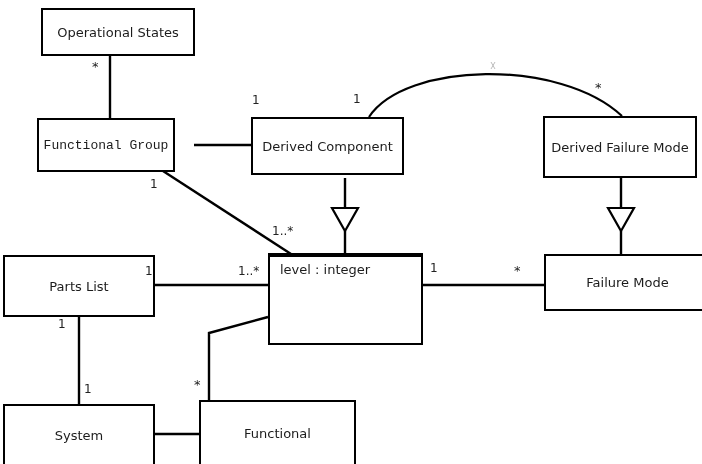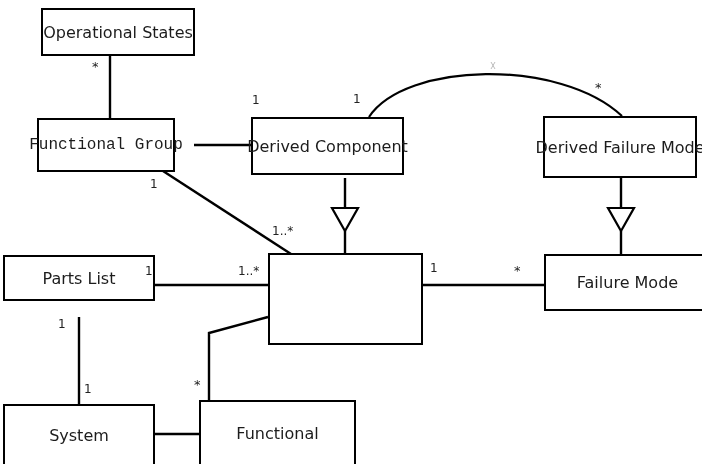--- a/index.html
+++ b/index.html
@@ -31,21 +31,21 @@
     background: #ffffff;
     display: flex;
     flex-direction: column;
     z-index: 3;
   }
   .uml-name-compartment {
     flex: 1 1 auto;
     display: flex;
     align-items: center;
     justify-content: center;
-    font-size: 16px;
+    font-size: 13px;
     color: #1c1c1c;
     white-space: nowrap;
     padding: 0 6px;
   }
   .uml-attr-compartment {
     border-top: 2px solid #000000;
     display: flex;
     align-items: center;
     justify-content: flex-start;
     font-size: 13px;
@@ -112,25 +112,26 @@
   </div>
 
   <div class="uml-class" style="left:251px; top:117px; width:153px; height:58px;">
     <div class="uml-name-compartment">Derived Component</div>
   </div>
 
   <div class="uml-class" style="left:543px; top:116px; width:154px; height:62px;align-items:center;">
     <div class="uml-name-compartment">Derived Failure Mode</div>
   </div>
 
-  <div class="uml-class" style="left:3px; top:255px; width:152px; height:46px;">
+  <div class="uml-class" style="left:3px; top:255px; width:152px; height:62px;">
     <div class="uml-name-compartment">Parts List</div>
   </div>
 
   <div class="uml-class" style="left:268px; top:253px; width:155px; height:92px;">
+    <div class="uml-attr-compartment">level : integer</div>
   </div>
 
   <div class="uml-class" style="left:544px; top:254px; width:167px; height:57px;">
     <div class="uml-name-compartment">Failure Mode</div>
   </div>
 
   <div class="uml-class" style="left:3px; top:404px; width:152px; height:62px;">
     <div class="uml-name-compartment">System</div>
   </div>
 

